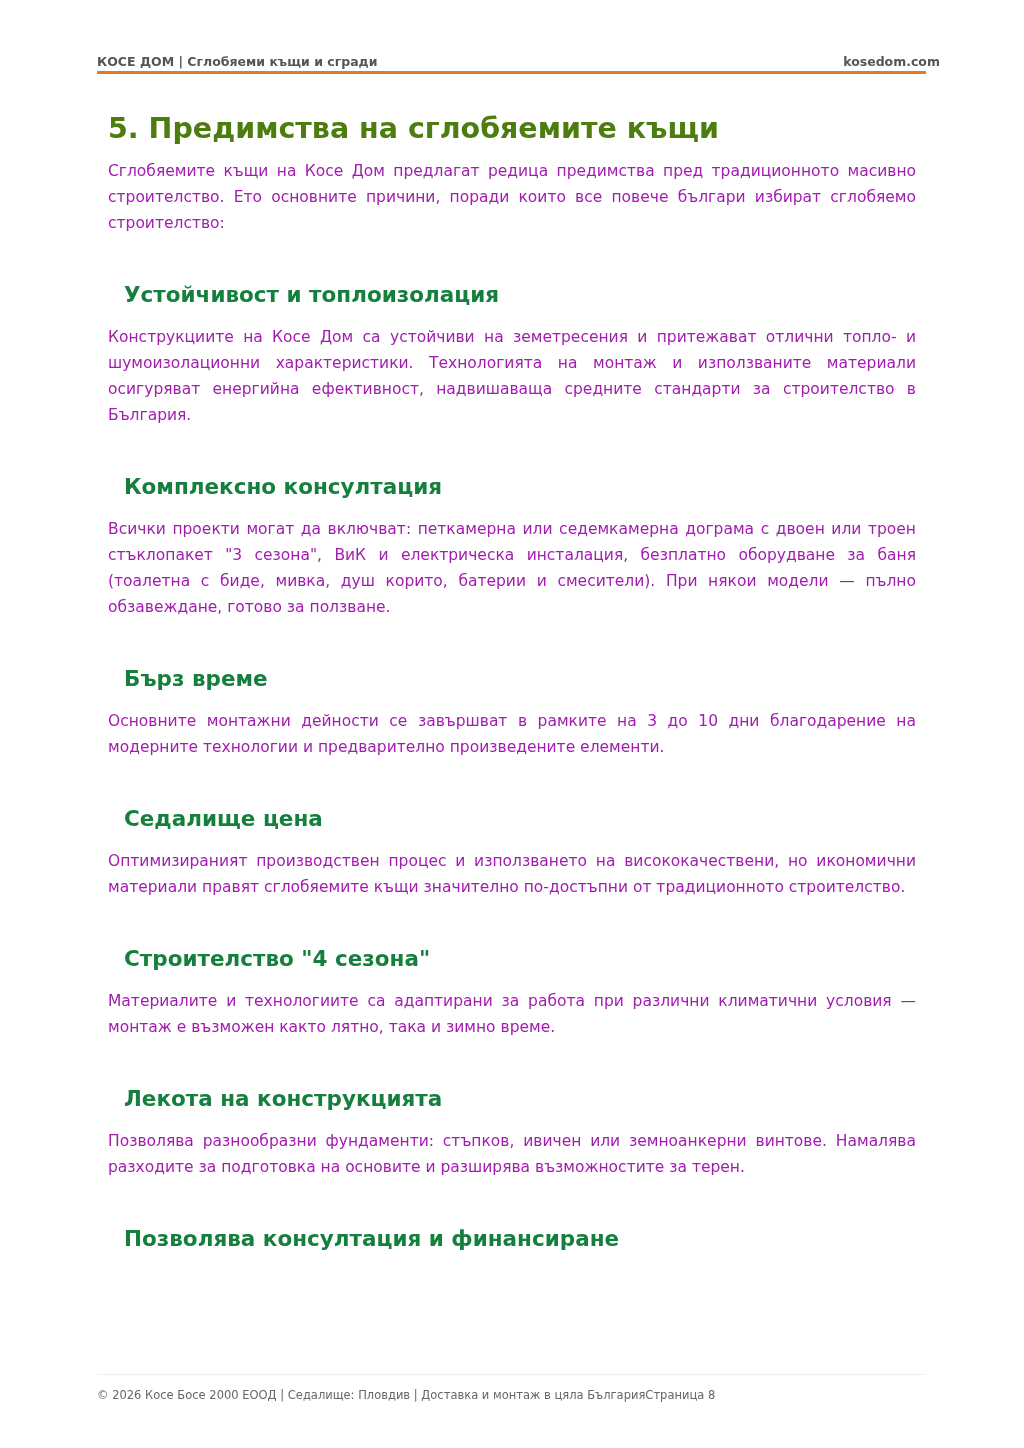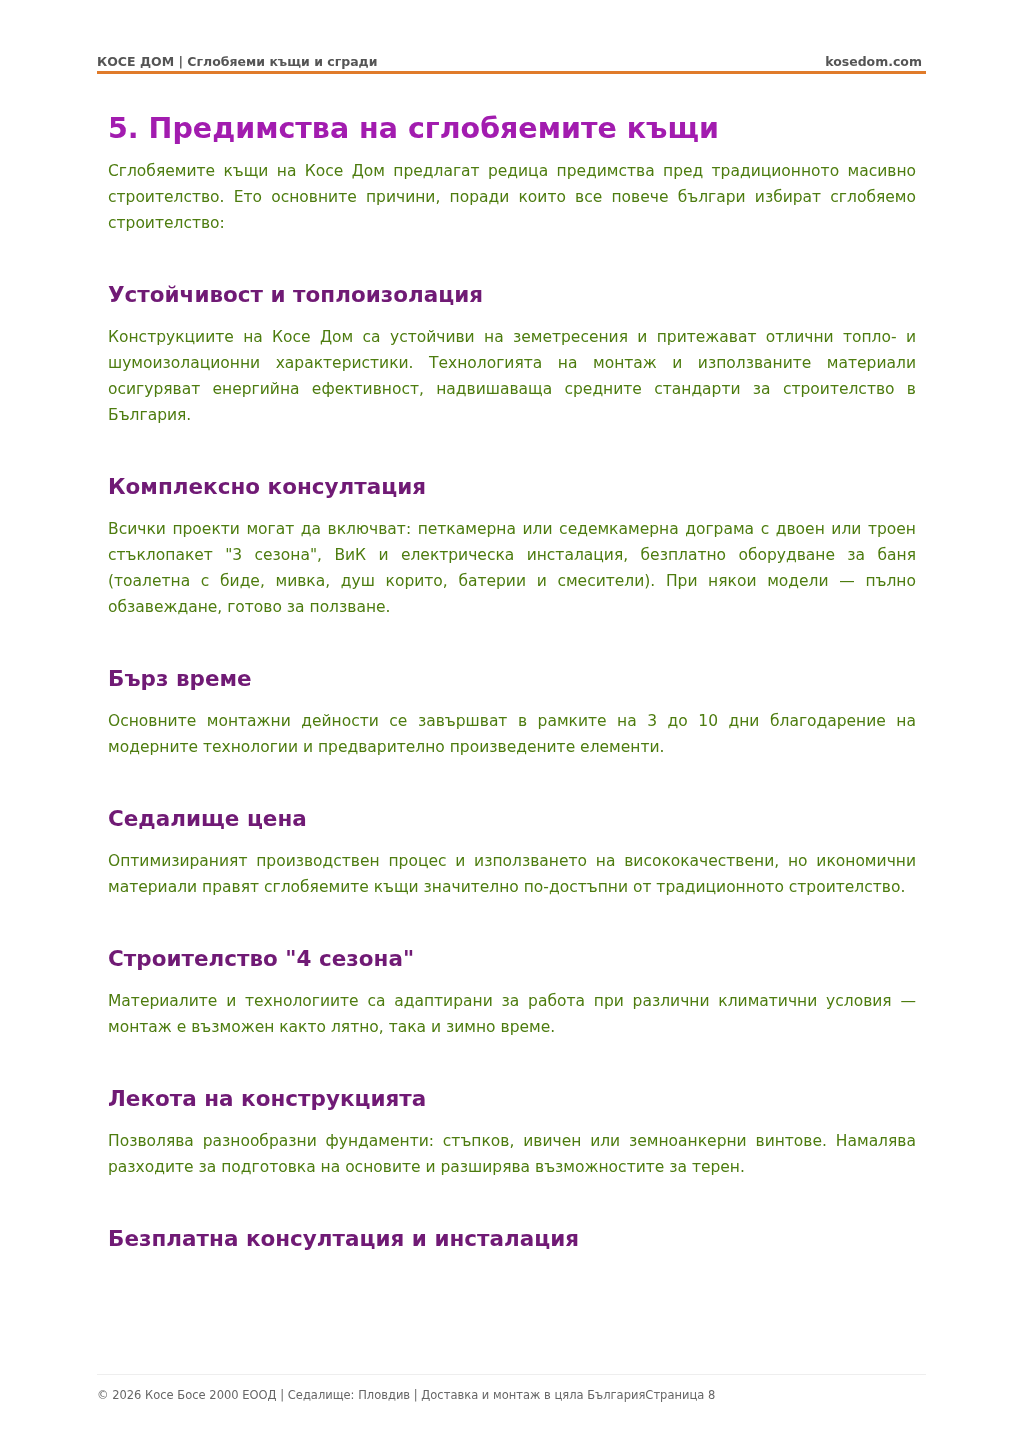--- a/index.html
+++ b/index.html
@@ -1,43 +1,43 @@
 <!DOCTYPE html>
 <html><head>
   <meta charset="utf-8">
   <style>
     html, body { margin: 0; padding: 0; background: #ffffff; }
     body {
       width: 1024px; height: 1448px; position: relative; overflow: hidden;
       font-family: "DejaVu Sans", sans-serif; color: #333333;
     }
     .page-header {
-      position: absolute; left: 97px; right: 102px; top: 50px; height: 22px;
+      position: absolute; left: 97px; right: 84px; top: 50px; height: 22px;
       display: flex; justify-content: space-between; align-items: center;
       font-size: 12.5px; font-weight: bold; color: #555555;
     }
     .header-rule {
       position: absolute; left: 97px; right: 98px; top: 71px; height: 3px;
       background: #e07b2a;
     }
     .content {
       position: absolute; left: 108px; right: 108px; top: 100px;
     }
     h1.page-title {
       margin: 0; padding: 0;
-      font-size: 28.5px; font-weight: bold; color: #a21caf;
+      font-size: 28.5px; font-weight: bold; color: #4d7c0f;
       line-height: 58px; height: 58px;
     }
     p.para {
       margin: 0; text-align: justify; text-align-last: left;
-      font-size: 15.5px; line-height: 26px; color: #4d7c0f;
+      font-size: 15.5px; line-height: 26px; color: #a21caf;
     }
     .intro { margin-top: 18px; }
     h2.section-title {
-      margin: 0; font-size: 21.5px; font-weight: bold; color: #701a75;
+      margin: 16px; font-size: 21.5px; font-weight: bold; color: #15803d;
       line-height: 30px;
     }
     .section { margin-top: 44px; }
     .section h2 { margin-bottom: 14px; }
     .footer-rule {
       position: absolute; left: 97px; right: 98px; top: 1374px; height: 1px;
       background: #eeeeee;
     }
     .page-footer {
       position: absolute; left: 97px; right: 98px; top: 1386px; height: 18px;
@@ -82,21 +82,21 @@
     <h2 class="section-title">Строителство "4 сезона"</h2>
     <p class="para">Материалите и технологиите са адаптирани за работа при различни климатични условия — монтаж е възможен както лятно, така и зимно време.</p>
   </div>
 
   <div class="section">
     <h2 class="section-title">Лекота на конструкцията</h2>
     <p class="para">Позволява разнообразни фундаменти: стъпков, ивичен или земноанкерни винтове. Намалява разходите за подготовка на основите и разширява възможностите за терен.</p>
   </div>
 
   <div class="section">
-    <h2 class="section-title">Безплатна консултация и инсталация</h2>
+    <h2 class="section-title">Позволява консултация и финансиране</h2>
   </div>
 </div>
 
 <div class="footer-rule"></div>
 <div class="page-footer">
   <span>© 2026 Косе Босе 2000 ЕООД | Седалище: Пловдив | Доставка и монтаж в цяла България</span>
   <span>Страница 8</span>
 </div>
 
 </body></html>

